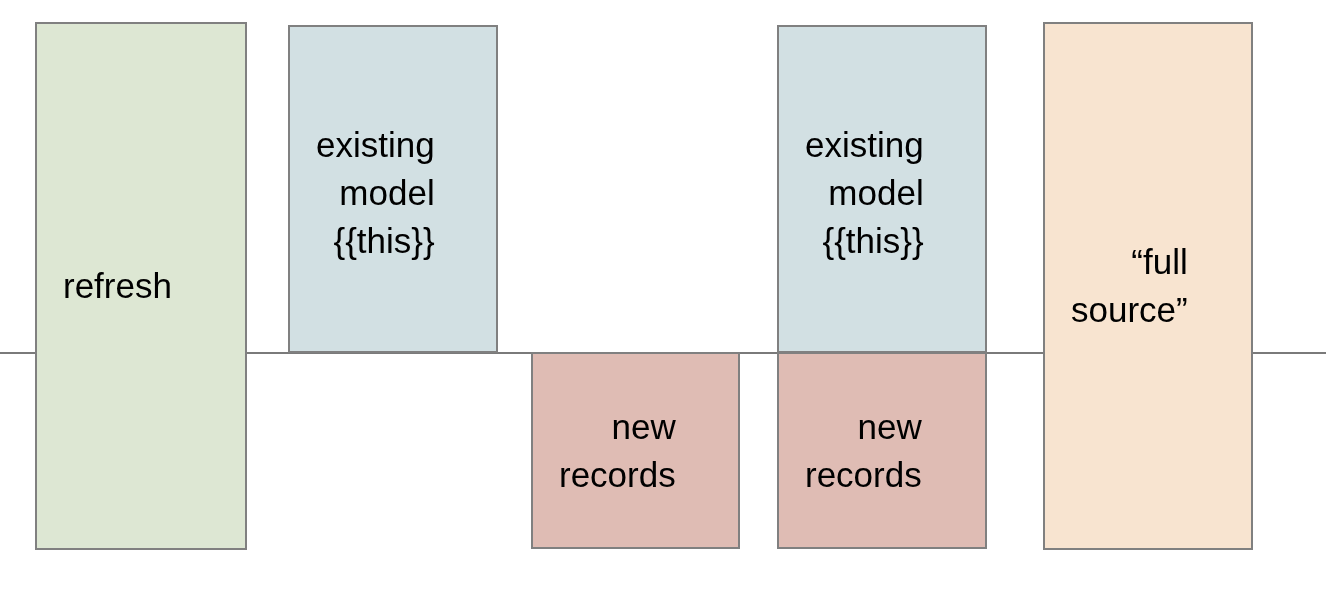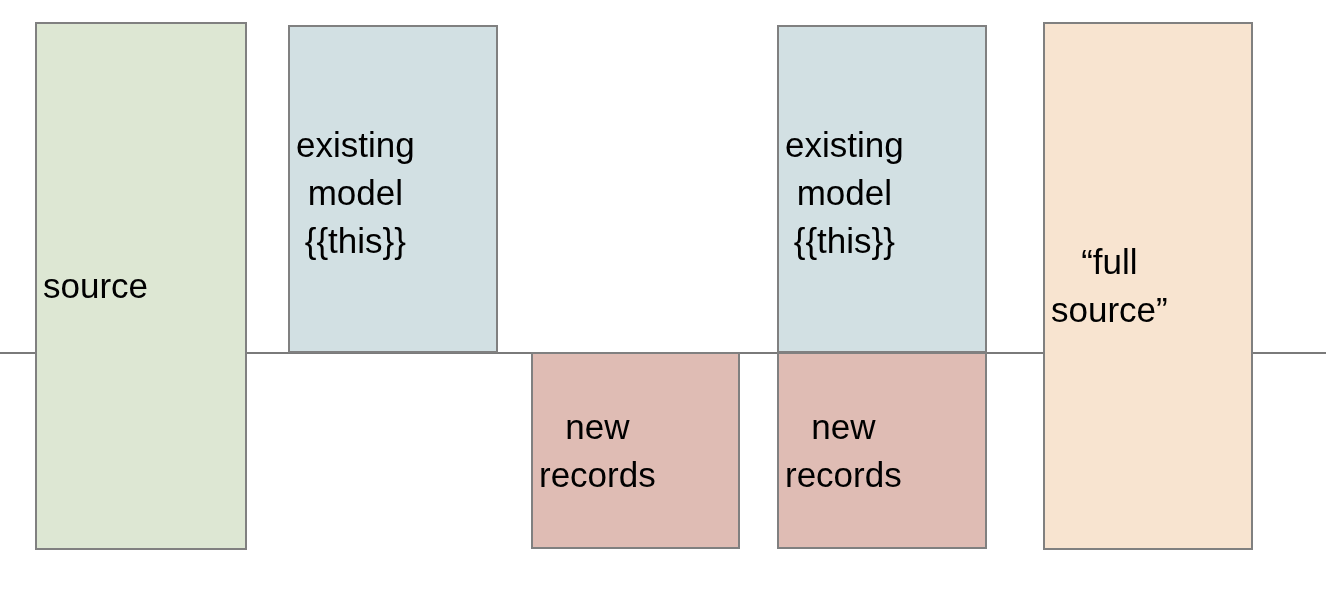--- a/index.html
+++ b/index.html
@@ -32,24 +32,24 @@
     border: 2px solid #808080;
     display: flex;
     flex-direction: column;
     justify-content: center;
     align-items: flex-start;
   }
   .box-label {
     font-size: 35px;
     line-height: 48px;
     color: #000000;
-    padding-left: 6px;
+    padding-left: 26px;
     padding-right: 10px;
     white-space: pre-line;
-    text-align: center;
+    text-align: right;
     letter-spacing: 0px;
   }
   
   #box-source      { left: 35px;   top: 22px;  width: 212px; height: 528px; background: #dde7d3; }
   #box-existing-1  { left: 288px;  top: 25px;  width: 210px; height: 328px; background: #d2e0e3; justify-content: flex-start; }
   #box-new-1       { left: 531px;  top: 352px; width: 209px; height: 197px; background: #dfbcb4; }
   #box-existing-2  { left: 777px;  top: 25px;  width: 210px; height: 328px; background: #d2e0e3; justify-content: flex-start; }
   #box-new-2       { left: 777px;  top: 352px; width: 210px; height: 197px; background: #dfbcb4; }
   #box-full-refresh{ left: 1043px; top: 22px;  width: 210px; height: 528px; background: #f8e4d0; }
 
@@ -57,21 +57,21 @@
   #box-existing-2 .box-label { margin-top: 94px; }
 </style>
 </head>
 <body>
 
 <div id="canvas">
 
   <div class="baseline"></div>
 
   <div class="box" id="box-source">
-    <div class="box-label">source</div>
+    <div class="box-label">refresh</div>
   </div>
 
   <div class="box" id="box-existing-1">
     <div class="box-label">existing
 model
 {{this}}</div>
   </div>
 
   <div class="box" id="box-new-1">
     <div class="box-label">new

